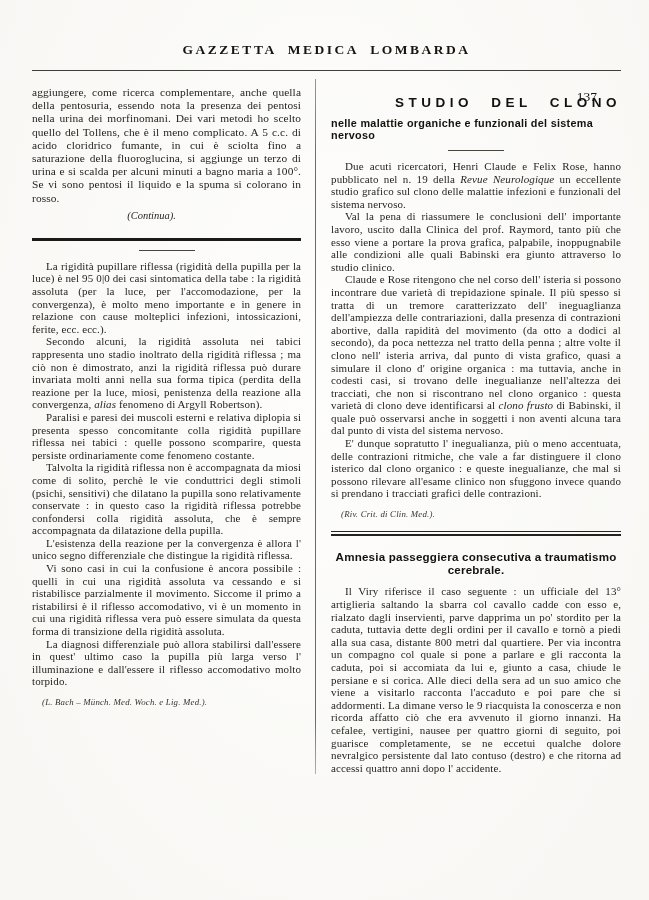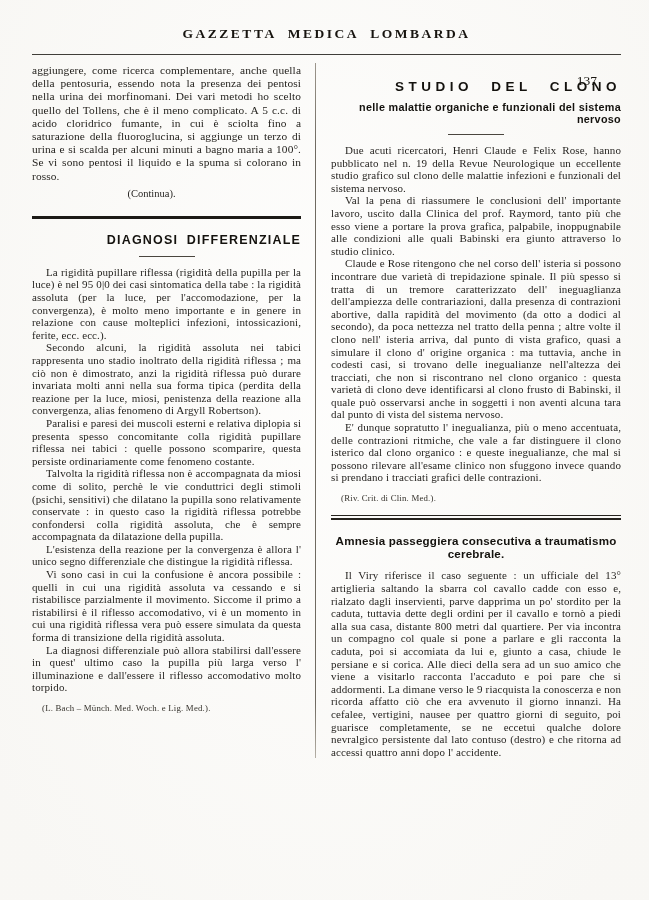--- a/index.html
+++ b/index.html
@@ -10,21 +10,21 @@
     font-family:"Liberation Serif","DejaVu Serif",serif;
     overflow:hidden;
   }
   .page{
     position:relative;
     width:649px;height:900px;
     background:
       radial-gradient(ellipse at 50% 40%, rgba(255,255,255,.6), rgba(0,0,0,.015) 90%),
       #fcfbf8;
     box-sizing:border-box;
-    padding:26px 28px 0 32px;
+    padding:42px 28px 0 32px;
   }
   
   .masthead{
     position:relative;
     height:24px;
   }
   .journal-title{
     text-align:center;
     font-size:13.5px;
     font-weight:600;
@@ -63,23 +63,23 @@
   .para{
     margin:0;
     font-size:11px;
     line-height:12.6px;
     text-align:justify;
     text-indent:14px;
     hyphens:auto;-webkit-hyphens:auto;
     letter-spacing:.1px;
   }
   .body-text{margin-top:9px;}
-  .it{}
+  .it{font-style:italic;}
   .intro{
-    margin-top:9px;
+    margin-top:15px;
     font-size:11.4px;
     line-height:13.2px;
     text-indent:0;
     color:#262420;
   }
   .continua{
     margin:5px 30px 0 0;
     text-align:center;
     font-size:10.5px;
   }
@@ -118,21 +118,21 @@
     color:#14120e;
   }
   .article-title.spaced{
     margin-top:24px;
     font-size:13.5px;
     letter-spacing:4.5px;
     word-spacing:10px;
   }
   .article-subtitle{
     margin:7px 0 0 0;
-    text-align:right;
+    text-align:left;
     font-family:"Liberation Sans","DejaVu Sans",sans-serif;
     font-weight:700;
     font-size:10.8px;
     letter-spacing:.3px;
     color:#14120e;
   }
   .amnesia-title{
     margin:14px 0 0 0;
     text-align:center;
     font-family:"Liberation Sans","DejaVu Sans",sans-serif;
@@ -154,21 +154,20 @@
   <div class="header-rule"></div>
 
   <div class="columns">
 
     <section class="col left">
       <p class="para intro">aggiungere, come ricerca complementare, anche quella della pentosuria, essendo nota la presenza dei pentosi nella urina dei morfinomani. Dei vari metodi ho scelto quello del Tollens, che è il meno complicato. A 5 c.c. di acido cloridrico fumante, in cui è sciolta fino a saturazione della fluoroglucina, si aggiunge un terzo di urina e si scalda per alcuni minuti a bagno maria a 100°. Se vi sono pentosi il liquido e la spuma si colorano in rosso.</p>
       <p class="continua it">(Continua).</p>
 
       <div class="thick-rule"></div>
 
-      <h2 class="article-title">DIAGNOSI DIFFERENZIALE</h2>
       <div class="short-rule"></div>
 
       <div class="body-text">
           <p class="para"><span>La rigidità pupillare riflessa (rigidità della pupilla per la luce) è nel 95 0|0 dei casi sintomatica della tabe : la rigidità assoluta (per la luce, per l'accomodazione, per la convergenza), è molto meno importante e in genere in relazione con cause molteplici infezioni, intossicazioni, ferite, ecc. ecc.).</span></p>
           <p class="para"><span>Secondo alcuni, la rigidità assoluta nei tabici rappresenta uno stadio inoltrato della rigidità riflessa ; ma ciò non è dimostrato, anzi la rigidità riflessa può durare invariata molti anni nella sua forma tipica (perdita della reazione per la luce, miosi, penistenza della reazione alla convergenza, </span><span class="it">alias</span><span> fenomeno di Argyll Robertson).</span></p>
           <p class="para"><span>Paralisi e paresi dei muscoli esterni e relativa diplopia si presenta spesso concomitante colla rigidità pupillare riflessa nei tabici : quelle possono scomparire, questa persiste ordinariamente come fenomeno costante.</span></p>
           <p class="para"><span>Talvolta la rigidità riflessa non è accompagnata da miosi come di solito, perchè le vie conduttrici degli stimoli (psichi, sensitivi) che dilatano la pupilla sono relativamente conservate : in questo caso la rigidità riflessa potrebbe confondersi colla rigidità assoluta, che è sempre accompagnata da dilatazione della pupilla.</span></p>
           <p class="para"><span>L'esistenza della reazione per la convergenza è allora l' unico segno differenziale che distingue la rigidità riflessa.</span></p>
           <p class="para"><span>Vi sono casi in cui la confusione è ancora possibile : quelli in cui una rigidità assoluta va cessando e si ristabilisce parzialmente il movimento. Siccome il primo a ristabilirsi è il riflesso accomodativo, vi è un momento in cui una rigidità riflessa vera può essere simulata da questa forma di transizione della rigidità assoluta.</span></p>
           <p class="para"><span>La diagnosi differenziale può allora stabilirsi dall'essere in quest' ultimo caso la pupilla più larga verso l' illuminazione e dall'essere il riflesso accomodativo molto torpido.</span></p>

